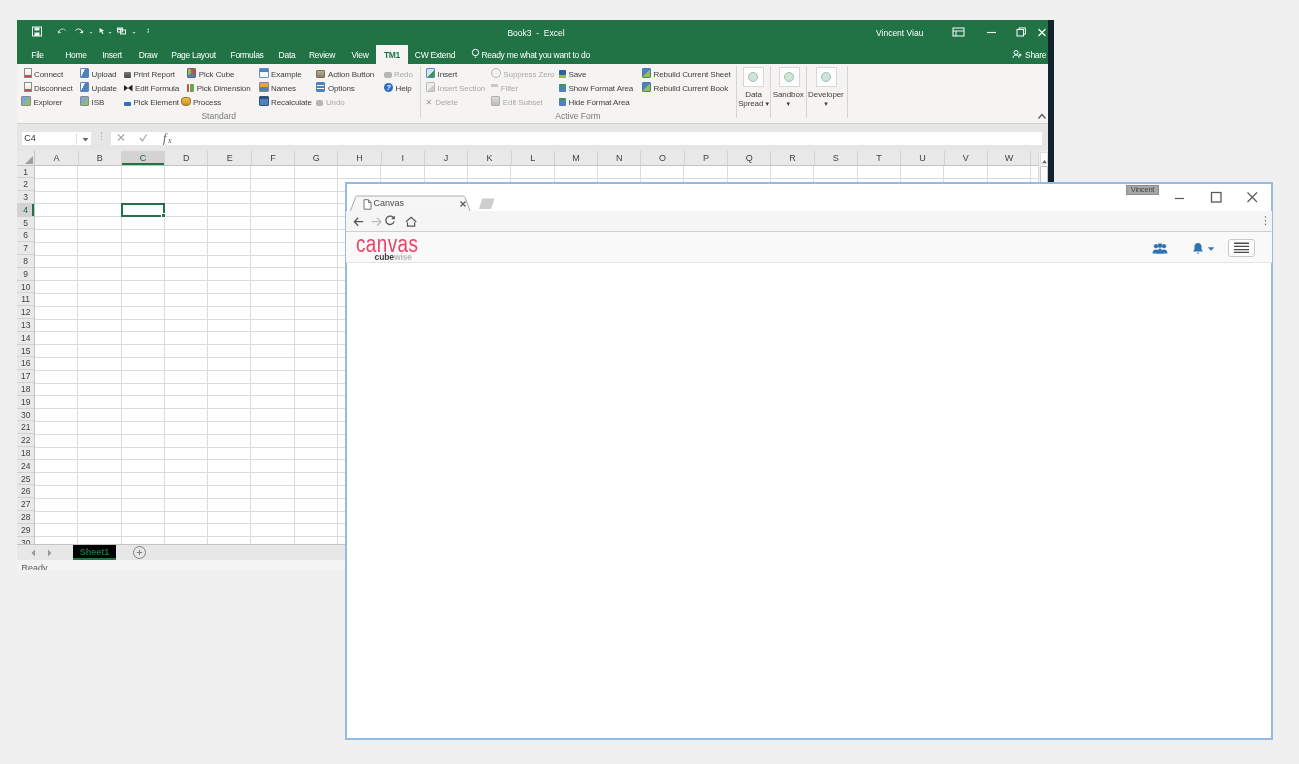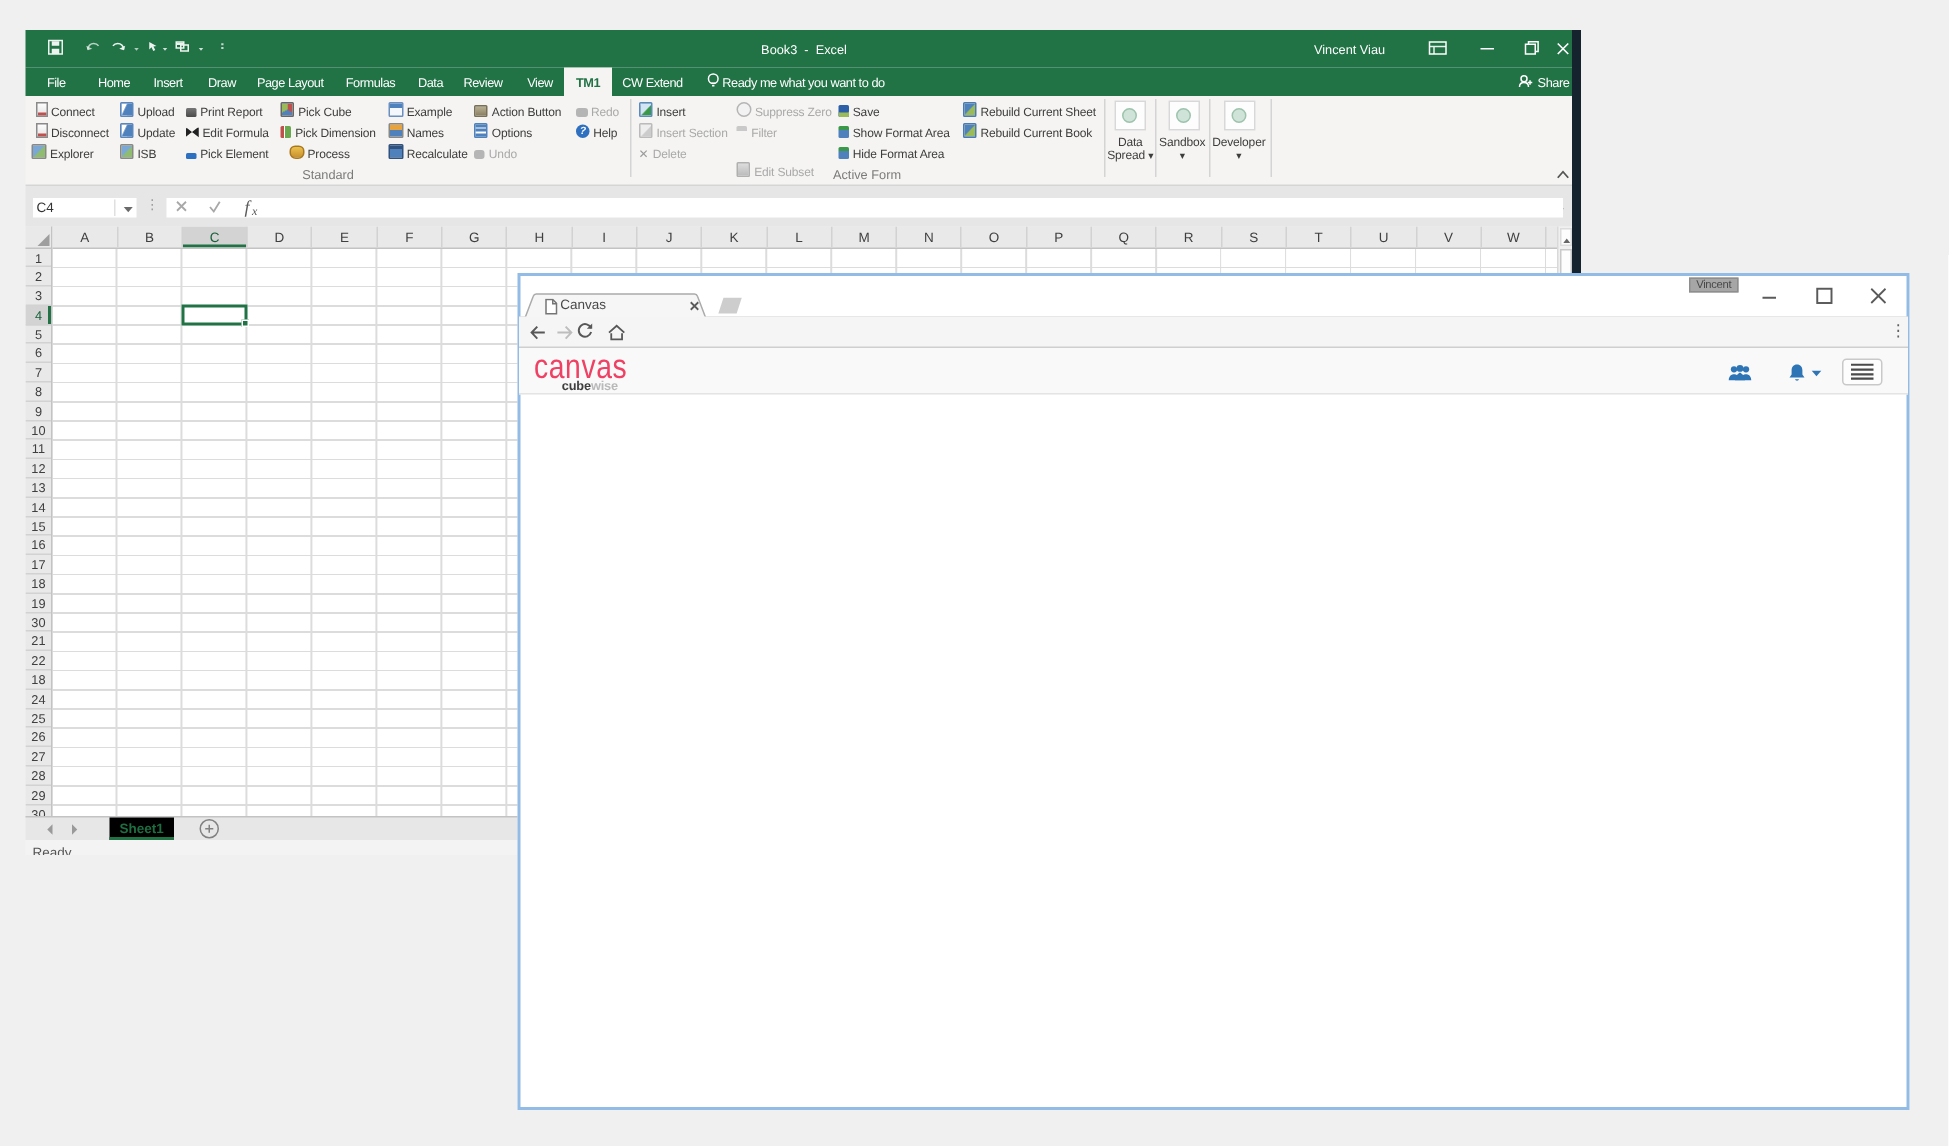--- a/index.html
+++ b/index.html
@@ -109,35 +109,35 @@
       <div class="ri" style="left:6.5px;top:17.5px;"><i style="background:linear-gradient(#fdfdfd,#e3e3e3);border:1px solid #8a8a8a;width:6px;height:8px;border-radius:0;box-shadow:inset 0 -2px #c0504d"></i>Disconnect</div>
       <div class="ri" style="left:4.399999999999999px;top:32px;"><i style="background:linear-gradient(135deg,#7ba7d7 45%,#8fbc6f 55%);border:1px solid #888"></i>Explorer</div>
       <div class="ri" style="left:62.599999999999994px;top:3.5px;"><i style="background:linear-gradient(115deg,#fff 35%,#4f81bd 35%);border:1px solid #5a85bd"></i>Upload</div>
       <div class="ri" style="left:62.599999999999994px;top:17.5px;"><i style="background:linear-gradient(115deg,#fff 35%,#4f81bd 35%);border:1px solid #5a85bd"></i>Update</div>
       <div class="ri" style="left:62.599999999999994px;top:32px;"><i style="background:linear-gradient(135deg,#7ba7d7 45%,#8fbc6f 55%);border:1px solid #888"></i>ISB</div>
       <div class="ri" style="left:106.5px;top:3.5px;"><i style="background:linear-gradient(#777,#4a4a4a);height:6px;margin-top:1px"></i>Print Report</div>
       <div class="ri" style="left:106.5px;top:17.5px;"><i style="background:#222;clip-path:polygon(0 0,100% 100%,100% 0,0 100%);width:9px;height:7px;margin-top:1px"></i>Edit Formula</div>
       <div class="ri" style="left:106.5px;top:32px;"><i style="background:#2d6fc0;height:4px;margin-top:2px"></i>Pick Element</div>
       <div class="ri" style="left:169.8px;top:3.5px;"><i style="background:conic-gradient(#c0504d 0 33%,#4f81bd 33% 66%,#9bbb59 66%);border:1px solid #666"></i>Pick Cube</div>
       <div class="ri" style="left:169.8px;top:17.5px;"><i style="background:linear-gradient(90deg,#c0504d 35%,#fff 35% 45%,#6aa84f 45%)"></i>Pick Dimension</div>
-      <div class="ri" style="left:164px;top:32px;padding-left:12px;"><i style="background:linear-gradient(#ecc04f,#c8902e);border-radius:40% 40% 45% 45%;border:1px solid #a87820;height:7px;margin-top:0.5px"></i>Process</div>
+      <div class="ri" style="left:152px;top:32px;padding-left:12px;"><i style="background:linear-gradient(#ecc04f,#c8902e);border-radius:40% 40% 45% 45%;border:1px solid #a87820;height:7px;margin-top:0.5px"></i>Process</div>
       <div class="ri" style="left:242.10000000000002px;top:3.5px;"><i style="background:linear-gradient(180deg,#4f81bd 35%,#f4f8fc 35%);border:1px solid #6a8fc0"></i>Example</div>
       <div class="ri" style="left:242.10000000000002px;top:17.5px;"><i style="background:linear-gradient(180deg,#e8a33d 50%,#4f81bd 50%);border:1px solid #888"></i>Names</div>
       <div class="ri" style="left:242.10000000000002px;top:32px;"><i style="background:linear-gradient(180deg,#30527c 30%,#4f81bd 30%);border:1px solid #30527c"></i>Recalculate</div>
       <div class="ri" style="left:298.9px;top:3.5px;"><i style="background:linear-gradient(#b9b093,#8a7f62);height:6px;margin-top:1px;border:1px solid #776f58"></i>Action Button</div>
       <div class="ri" style="left:298.9px;top:17.5px;"><i style="background:repeating-linear-gradient(180deg,#4f81bd 0 2px,#fff 2px 3px);border:1px solid #4f81bd"></i>Options</div>
       <div class="ri gr8" style="left:298.9px;top:32px;"><i style="background:#b5b5b5;height:6px;margin-top:1px;border-radius:2px"></i>Undo</div>
       <div class="ri gr8" style="left:367px;top:3.5px;"><i style="background:#b5b5b5;height:6px;margin-top:1px;border-radius:2px"></i>Redo</div>
       <div class="ri" style="left:367px;top:17.5px;"><i style="background:#2e6fc0;border-radius:50%;width:9px;height:9px;position:relative"><b style="position:absolute;left:2.5px;top:-2px;color:#fff;font-size:7px;font-weight:bold">?</b></i>Help</div>
       <div class="ri" style="left:408.6px;top:3.5px;"><i style="background:linear-gradient(135deg,#d3e5f5 55%,#3a9948 55%);border:1px solid #5a8ac0"></i>Insert</div>
       <div class="ri gr8" style="left:408.6px;top:17.5px;"><i style="background:linear-gradient(135deg,#eee 55%,#ccc 55%);border:1px solid #bbb"></i>Insert Section</div>
       <div class="ri gr8" style="left:408.6px;top:32px;"><span style="font-size:8px;margin-right:3px;color:#9a9a9a">✕</span>Delete</div>
       <div class="ri gr8" style="left:473.8px;top:3.5px;"><i style="background:#f2f2f2;border:1px solid #b5b5b5;border-radius:50%;width:8px;height:8px"></i>Suppress Zero</div>
       <div class="ri gr8" style="left:473.8px;top:17.5px;"><i style="background:linear-gradient(to bottom,#c9c9c9 40%,transparent 40%)"></i>Filter</div>
-      <div class="ri gr8" style="left:473.8px;top:32px;margin-top:12px;"><i style="background:linear-gradient(#ddd,#bbb);border:1px solid #b0b0b0"></i>Edit Subset</div>
+      <div class="ri gr8" style="left:473.8px;top:32px;"><i style="background:linear-gradient(#ddd,#bbb);border:1px solid #b0b0b0"></i>Edit Subset</div>
       <div class="ri" style="left:541.5px;top:3.5px;"><i style="background:#2d5fa8;box-shadow:inset 0 -3px #9bbb59"></i>Save</div>
       <div class="ri" style="left:541.5px;top:17.5px;"><i style="background:linear-gradient(180deg,#3a9948 30%,#4f81bd 30%)"></i>Show Format Area</div>
       <div class="ri" style="left:541.5px;top:32px;"><i style="background:linear-gradient(180deg,#3a9948 30%,#4f81bd 30%)"></i>Hide Format Area</div>
       <div class="ri" style="left:624.6px;top:3.5px;"><i style="background:linear-gradient(135deg,#4f81bd 50%,#9bbb59 50%);border:1px solid #4a7ab5"></i>Rebuild Current Sheet</div>
       <div class="ri" style="left:624.6px;top:17.5px;"><i style="background:linear-gradient(135deg,#4f81bd 50%,#9bbb59 50%);border:1px solid #4a7ab5"></i>Rebuild Current Book</div>
       <div class="sep" style="left:403px;top:2px;height:52px"></div>
       <div class="sep" style="left:718.5px;top:2px;height:52px"></div>
       <div class="sep" style="left:753.4px;top:2px;height:52px"></div>
       <div class="sep" style="left:789px;top:2px;height:52px"></div>
       <div class="sep" style="left:829.9px;top:2px;height:52px"></div>

